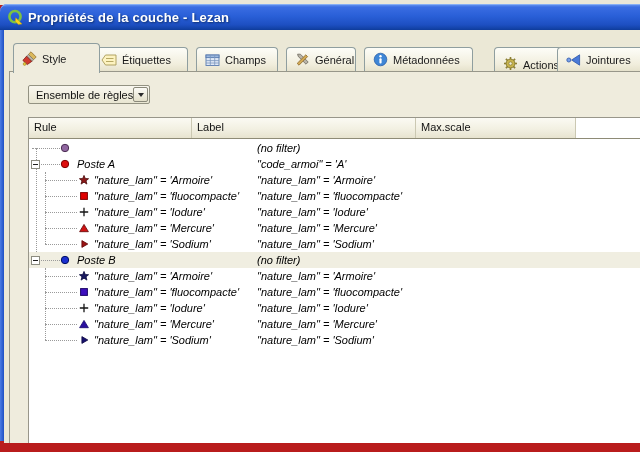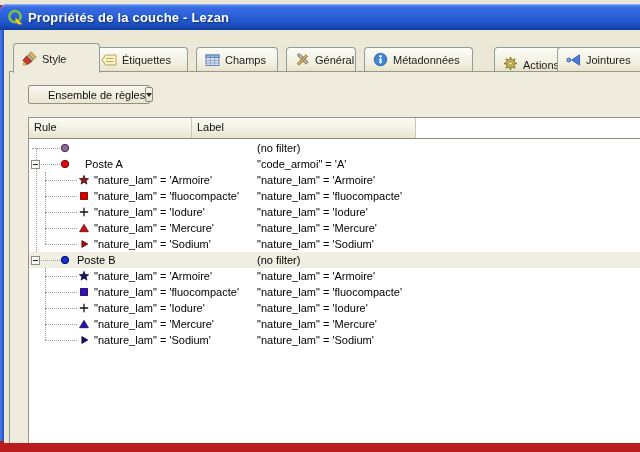--- a/index.html
+++ b/index.html
@@ -26,36 +26,36 @@
   .tab{position:absolute;box-sizing:border-box;border:1px solid #8f9e9f;border-bottom:none;
     border-radius:4px 4px 0 0;display:flex;align-items:center;gap:5px;padding-left:7px;
     font-size:11px;color:#1a1a1a;background:linear-gradient(#fdfdf8,#f1eedd 70%,#e6e2cc);
     top:17px;height:24px;cursor:default;}
   .tab.active{top:13px;height:30px;background:#efecdd;z-index:3;}
   .tab-ic{display:inline-flex;width:16px;height:15px;align-items:center;justify-content:center;}
   .tab-lb{white-space:nowrap;}
   
   #ruleset-combo{position:absolute;left:24px;top:55px;width:122px;height:19px;box-sizing:border-box;
     border:1px solid #939282;border-radius:2px;background:linear-gradient(#f9f7ef,#e9e6d2);
-    display:flex;align-items:center;font-size:11px;color:#111;padding-left:12px;}
+    display:flex;align-items:center;font-size:11px;color:#111;}
   #ruleset-label{flex:1;padding-left:7px;white-space:nowrap;}
   #ruleset-arrow{width:17px;height:13px;margin:1px 1px 1px 0;border:1px solid #8a897a;border-radius:2px;
     background:linear-gradient(#fcfbf6,#e4e0ca);display:flex;align-items:center;justify-content:center;}
   #ruleset-arrow i{display:block;width:0;height:0;border-left:3.5px solid transparent;
     border-right:3.5px solid transparent;border-top:4px solid #2a2a2a;}
   
   #rules-table{position:absolute;left:24px;top:87px;width:612px;height:326px;background:#fff;
     border-left:1px solid #98968a;border-top:1px solid #98968a;box-sizing:border-box;overflow:hidden;}
   #table-header{display:flex;height:20px;border-bottom:1px solid #8e8b76;}
   .hcell{box-sizing:border-box;border-right:1px solid #cbc8b2;font-size:11px;color:#111;
     padding:3px 0 0 5px;background:linear-gradient(#fbfaf3,#f2f0e2 55%,#e7e3cf);overflow:hidden;white-space:nowrap;}
   #table-rows{position:relative;height:305px;font-size:11px;color:#000;}
   .trow{position:absolute;left:0;width:612px;height:16px;}
   .trow.hl{background:#f0eee1;}
-  .trow .lbl,.trow .rul{position:absolute;top:2px;white-space:nowrap;}
+  .trow .lbl,.trow .rul{position:absolute;top:2px;white-space:nowrap;font-style:italic;}
   .trow .rul{left:228px;}
   .sym{position:absolute;top:3px;}
   .expander{position:absolute;left:2px;width:9px;height:9px;box-sizing:border-box;background:#fff;
     border:1px solid #8c8c80;}
   .expander i{position:absolute;left:1px;top:3px;width:5px;height:1px;background:#202020;display:block;}
   .tline-h{position:absolute;height:1px;border-top:1px dotted #9a9a9a;}
   .tline-v{position:absolute;width:1px;border-left:1px dotted #9a9a9a;}
 </style>
 </head>
 <body>
@@ -162,37 +162,38 @@
       <span id="ruleset-label">Ensemble de règles</span>
       <span id="ruleset-arrow">
           <i></i>
         </span>
     </div>
 
     <div id="rules-table">
       <div id="table-header">
           <div class="hcell" style="width: 163px;">Rule</div>
           <div class="hcell" style="width: 224px;">Label</div>
+          <div class="hcell" style="width: 160px;">Max.scale</div>
         </div>
       <div id="table-rows">
           <div class="tline-v" style="left: 7px; top: 9px; height: 112px;"></div>
           <div class="tline-h" style="left: 3px; top: 9px; width: 28px;"></div>
           <div class="trow" style="top: 1px;">
             <svg class="sym" width="10" height="10" viewBox="0 0 10 10" style="left: 31px;">
               <circle cx="5" cy="5" r="3.7" fill="#9066a0" stroke="#4a2d52" stroke-width="1"></circle>
             </svg>
             <span class="lbl" style="left: 48px;"></span>
             <span class="rul">(no filter)</span>
           </div>
           <div class="tline-h" style="left: 3px; top: 9px; width: 28px;"></div>
           <div class="trow" style="top: 17px;">
             <svg class="sym" width="10" height="10" viewBox="0 0 10 10" style="left: 31px;">
               <circle cx="5" cy="5" r="3.7" fill="#dd0d0d" stroke="#7e0000" stroke-width="1"></circle>
             </svg>
-            <span class="lbl" style="left: 56px;">Poste A</span>
+            <span class="lbl" style="left: 48px;">Poste A</span>
             <span class="rul">"code_armoi" = 'A'</span>
           </div>
           <div class="tline-h" style="left: 12px; top: 25px; width: 19px;"></div>
           <div class="expander" style="top: 20.5px;">
             <i></i>
           </div>
           <div class="tline-v" style="left: 16px; top: 33px; height: 72px;"></div>
           <div class="trow" style="top: 33px;">
             <svg class="sym" width="10" height="10" viewBox="0 0 10 10" style="left: 50px;">
               <polygon points="5,0.4 6.3,3.5 9.6,3.7 7.05,5.8 7.9,9.1 5,7.2 2.1,9.1 2.95,5.8 0.4,3.7 3.7,3.5" fill="#8b1a1a" stroke="#4a0d0d" stroke-width="0.8"></polygon>

